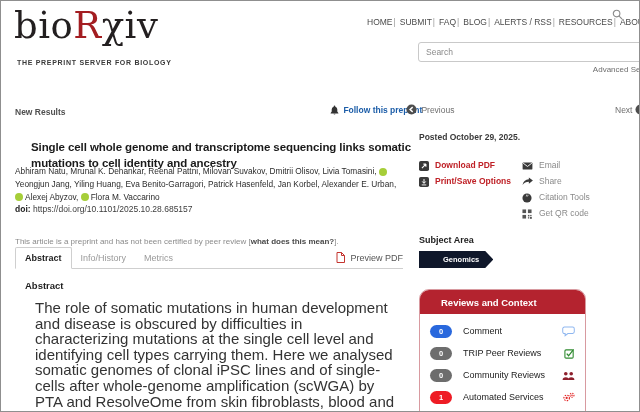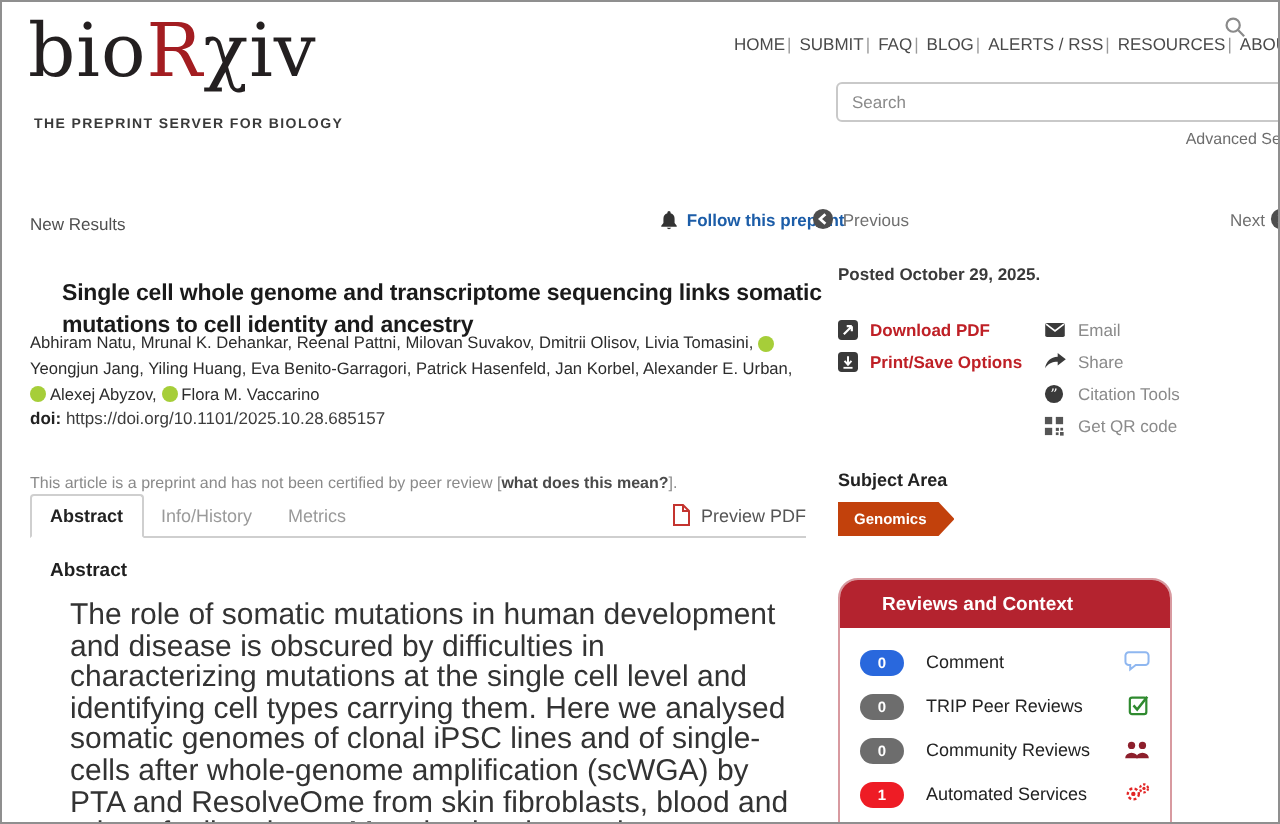--- a/index.html
+++ b/index.html
@@ -19,21 +19,21 @@
   #top-nav .nav-item{cursor:pointer;}
   #top-nav .nav-sep{color:#9a9a9a;margin:0 4px 0 1px;}
   #search-wrap{left:417px;top:40px;width:231px;height:20px;}
   #search-input{width:100%;height:100%;box-sizing:border-box;border:1px solid #c9c9c9;border-radius:3px;
     font-size:8.5px;color:#444;padding:0 20px 0 7px;outline:none;font-family:"Liberation Sans",sans-serif;}
   #search-input::placeholder{color:#8a8a8a;}
   #search-icon{position:absolute;right:16px;top:4px;}
   #advanced-search{left:417px;top:64px;width:238px;text-align:right;font-size:8px;color:#6d6d6d;cursor:pointer;}
 
   
-  .small-gray{font-size:8.5px;color:#4f4f4f;}
+  .small-gray{font-size:8.5px;color:#4f4f4f;font-weight:bold;}
   #new-results{left:14px;top:106px;}
   #follow-link{left:329px;top:104px;font-size:8.5px;font-weight:bold;color:#1c5da8;cursor:pointer;}
   #prev-link{left:405px;top:104px;font-size:8.5px;color:#6f6f6f;cursor:pointer;}
   #next-link{left:614px;top:104px;font-size:8.5px;color:#6f6f6f;white-space:nowrap;cursor:pointer;}
   #follow-link svg,#prev-link svg,#next-link svg{margin-right:2px;margin-top:-2px;}
 
   
   #article-title{left:14px;top:123px;width:388px;font-size:11.5px;font-weight:bold;color:#1a1a1a;line-height:15.5px;letter-spacing:-.1px;}
   #authors{left:14px;top:164px;width:390px;font-size:8.3px;color:#2c2c2c;line-height:12.8px;}
   #authors .orcid{margin-right:2px;}
@@ -55,22 +55,22 @@
 
   
   #posted-date{left:418px;top:131px;font-size:8.5px;font-weight:bold;color:#3a3a3a;}
   #actions-primary{left:418px;top:156px;}
   #actions-secondary{left:521px;top:156px;}
   .action-row{display:flex;align-items:center;height:16px;white-space:nowrap;cursor:pointer;}
   .action-row .ic{width:13px;}
   #actions-primary .action-label{font-size:8.5px;font-weight:bold;color:#bf2026;margin-left:3px;text-align:center;}
   #actions-secondary .action-label{font-size:8.5px;color:#8a8a8a;margin-left:4px;}
   #subject-area-label{left:418px;top:234px;font-size:9px;font-weight:bold;color:#222;}
-  #subject-tag{left:418px;top:250px;background:#c2410c;color:#fff;font-size:7.5px;font-weight:bold;
-    padding:4px 14px 4px 8px;clip-path:polygon(0 0,calc(100% - 8px) 0,100% 50%,calc(100% - 8px) 100%,0 100%);cursor:pointer;}
+  #subject-tag{left:418px;top:250px;background:#0f172a;color:#fff;font-size:7.5px;font-weight:bold;
+    padding:4px 14px 4px 24px;clip-path:polygon(0 0,calc(100% - 8px) 0,100% 50%,calc(100% - 8px) 100%,0 100%);cursor:pointer;}
 
   
   #reviews-panel{left:418px;top:288px;width:167px;height:140px;border:1px solid #d89aa0;border-radius:10px 10px 0 0;box-sizing:border-box;overflow:hidden;background:#fff;}
   #panel-header{background:#b4232f;color:#fff;font-size:9.5px;font-weight:bold;padding:7px 21px 6px;}
   #panel-body{padding:6px 10px 0;}
   .panel-row{display:flex;align-items:center;height:22px;cursor:pointer;}
   .badge{min-width:22px;height:13px;border-radius:7px;color:#fff;font-size:7.5px;font-weight:bold;
     display:flex;align-items:center;justify-content:center;box-sizing:border-box;}
   .panel-row .row-label{font-size:9px;color:#222;margin-left:11px;}
   .panel-row .row-icon{margin-left:auto;}

